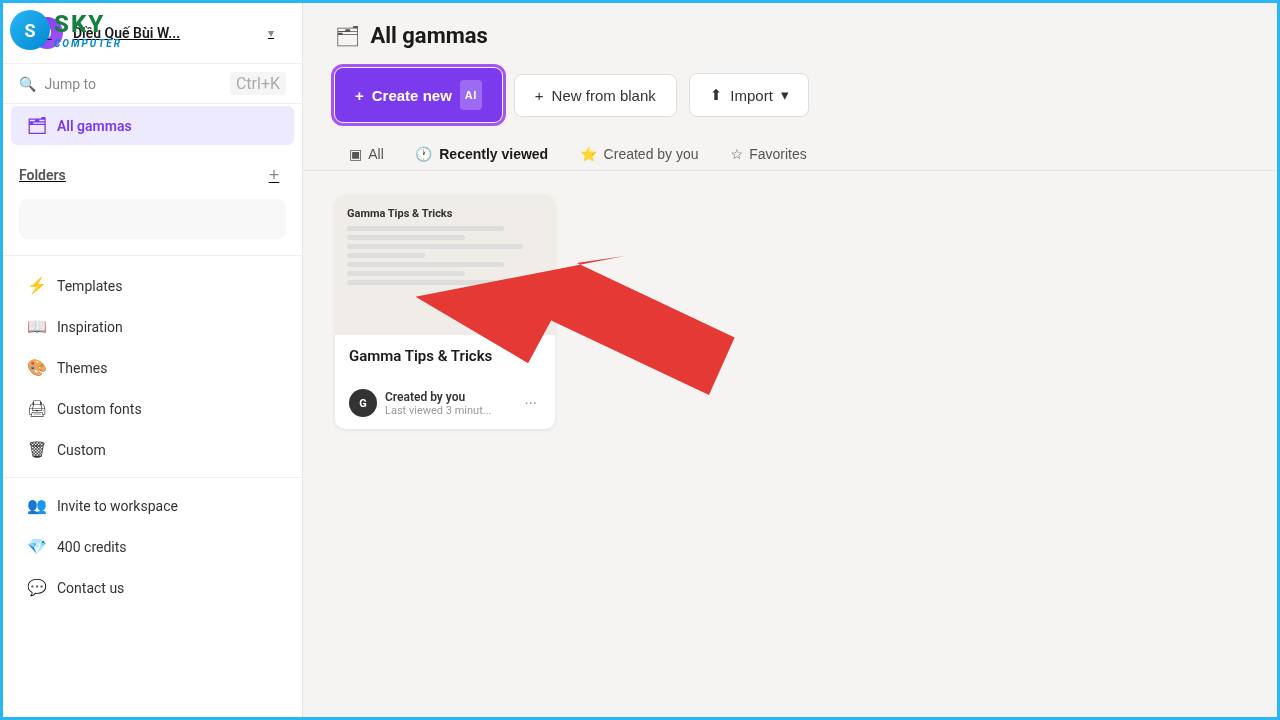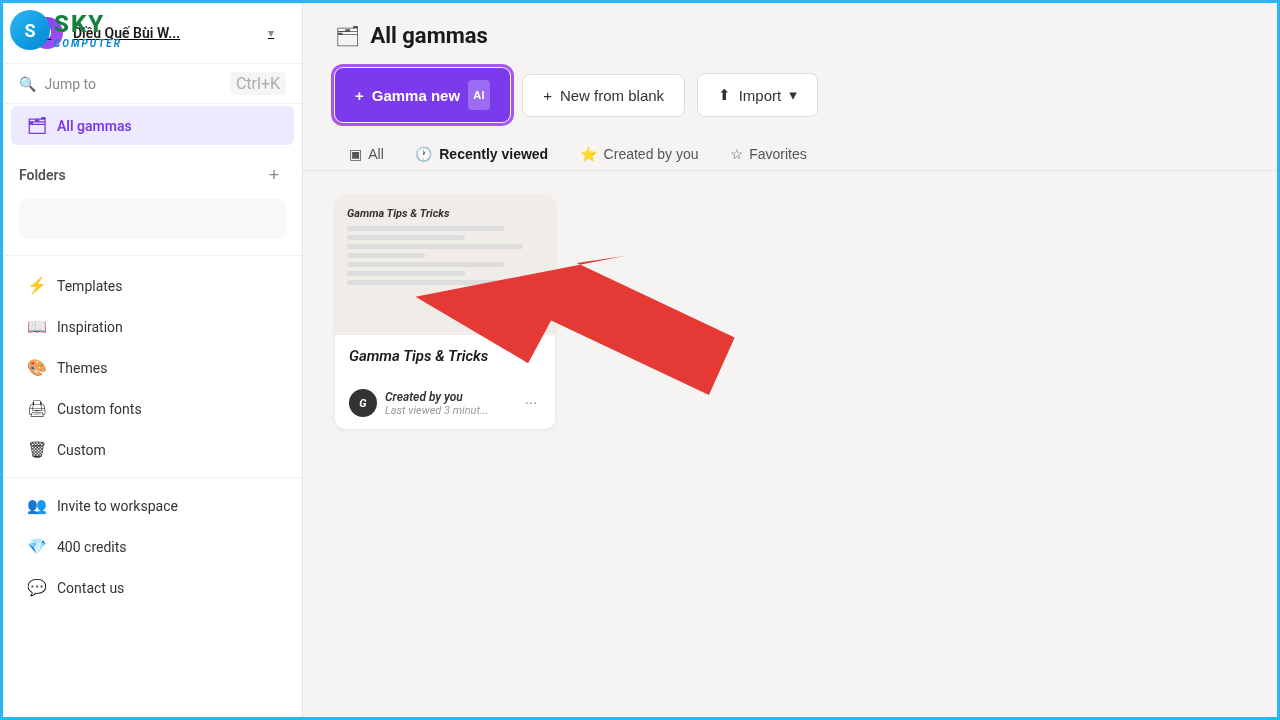--- a/index.html
+++ b/index.html
@@ -96,20 +96,21 @@
     }
 
     .sidebar-nav-item .icon {
       font-size: 16px;
       width: 20px;
       text-align: center;
     }
 
     .folders-section {
       padding: 16px 16px 8px;
+      text-decoration: underline;
     }
 
     .folders-header {
       display: flex;
       align-items: center;
       justify-content: space-between;
       margin-bottom: 12px;
     }
 
     .folders-title {
@@ -263,21 +264,20 @@
       padding: 24px 32px;
       overflow-y: auto;
       position: relative;
     }
 
     
     .cards-grid {
       display: flex;
       flex-wrap: wrap;
       gap: 20px;
-      font-style: italic;
     }
 
     .card {
       width: 220px;
       background: #fff;
       border-radius: 10px;
       overflow: hidden;
       box-shadow: 0 1px 4px rgba(0,0,0,0.08);
       cursor: pointer;
     }
@@ -509,21 +509,21 @@
 <main class="main">
 
   <div class="main-header">
     <span class="main-title-icon">🗂</span>
     <h1 class="main-title">All gammas</h1>
   </div>
 
   <div class="action-bar">
     <button class="btn-create-new">
       <span>+</span>
-      <span>Gamma new</span>
+      <span>Create new</span>
       <span class="ai-badge">AI</span>
     </button>
     <button class="btn-secondary">
       <span>+</span>
       <span>New from blank</span>
     </button>
     <button class="btn-secondary">
       <span>⬆</span>
       <span>Import</span>
       <span>▾</span>

